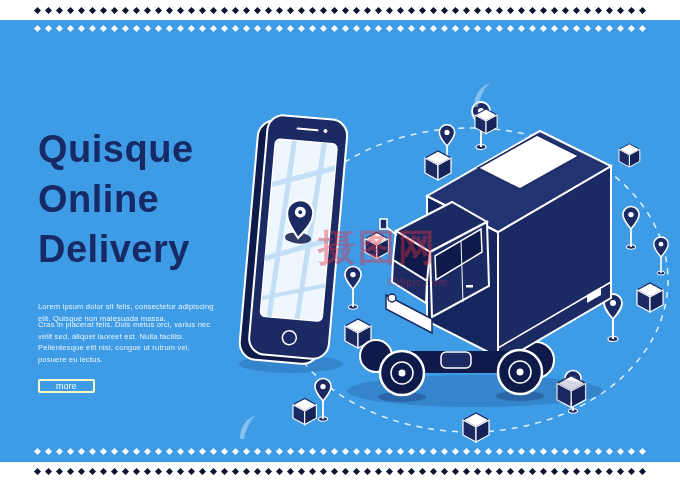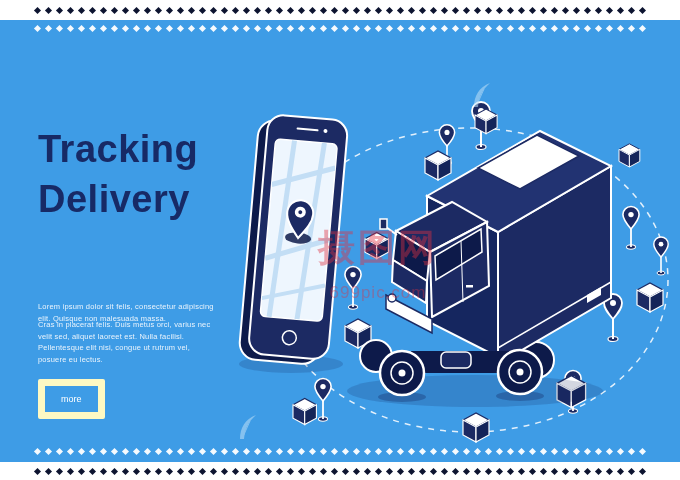--- a/index.html
+++ b/index.html
@@ -18,27 +18,27 @@
   .diamond.black { background:#0d1430; }
   .diamond.white { background:#ffffff; opacity:.95; }
 
   .title { position:absolute; left:38px; top:124px; color:#172a66; font-size:38px; font-weight:bold; line-height:1.32; letter-spacing:.5px; z-index:3; }
   .title span { display:block; }
 
   .para { position:absolute; left:38px; width:180px; color:#eaf4fd; font-size:7.5px; line-height:1.55; letter-spacing:.2px; z-index:3; }
   .p1 { top:301px; }
   .p2 { top:319px; }
 
-  .more-btn { position:absolute; left:38px; top:379px; background:transparent; border:7px solid #fef9c3; color:#ffffff; font-size:9px; padding:8px 16px; border-radius:2px; font-family:inherit; cursor:pointer; z-index:3; }
+  .more-btn { position:absolute; left:38px; top:379px; background:transparent; border:2px solid #fef9c3; color:#ffffff; font-size:9px; padding:0 16px; border-radius:2px; font-family:inherit; cursor:pointer; z-index:3; }
 
   .illustration { position:absolute; left:235px; top:55px; z-index:2; }
 
   .watermark { position:absolute; left:308px; top:228px; width:140px; text-align:center; z-index:6; pointer-events:none; }
   .wm-brand { font-size:37px; font-weight:bold; color:rgba(224,48,64,.42); letter-spacing:3px; line-height:1.1; }
-  .wm-domain { font-size:17px; color:rgba(224,48,64,.38); margin-top:14px; letter-spacing:1px; }
+  .wm-domain { font-size:10px; color:rgba(224,48,64,.38); margin-top:8px; letter-spacing:1px;text-align:right; }
 
   .feather { position:absolute; z-index:6; opacity:.55; }
   .f1 { left:470px; top:82px; }
   .f2 { left:236px; top:414px; }
 </style>
 </head>
 <body>
 
 <div class="banner">
 
@@ -155,21 +155,22 @@
       <span class="diamond white"></span>
       <span class="diamond white"></span>
       <span class="diamond white"></span>
       <span class="diamond white"></span>
       <span class="diamond white"></span>
       <span class="diamond white"></span>
       <span class="diamond white"></span>
     </div>
 
   <h1 class="title">
-    <span>Tracking</span>
+    <span>Quisque</span>
+    <span>Online</span>
     <span>Delivery</span>
   </h1>
 
   <p class="para p1">Lorem ipsum dolor sit felis, consectetur adipiscing elit. Quisque non malesuada massa.</p>
   <p class="para p2">Cras in placerat felis. Duis metus orci, varius nec velit sed, aliquet laoreet est. Nulla facilisi. Pellentesque elit nisi, congue ut rutrum vel, posuere eu lectus.</p>
 
   <button class="more-btn">more</button>
 
   <svg class="illustration" width="440" height="390" viewBox="0 0 440 390">
     <defs>

